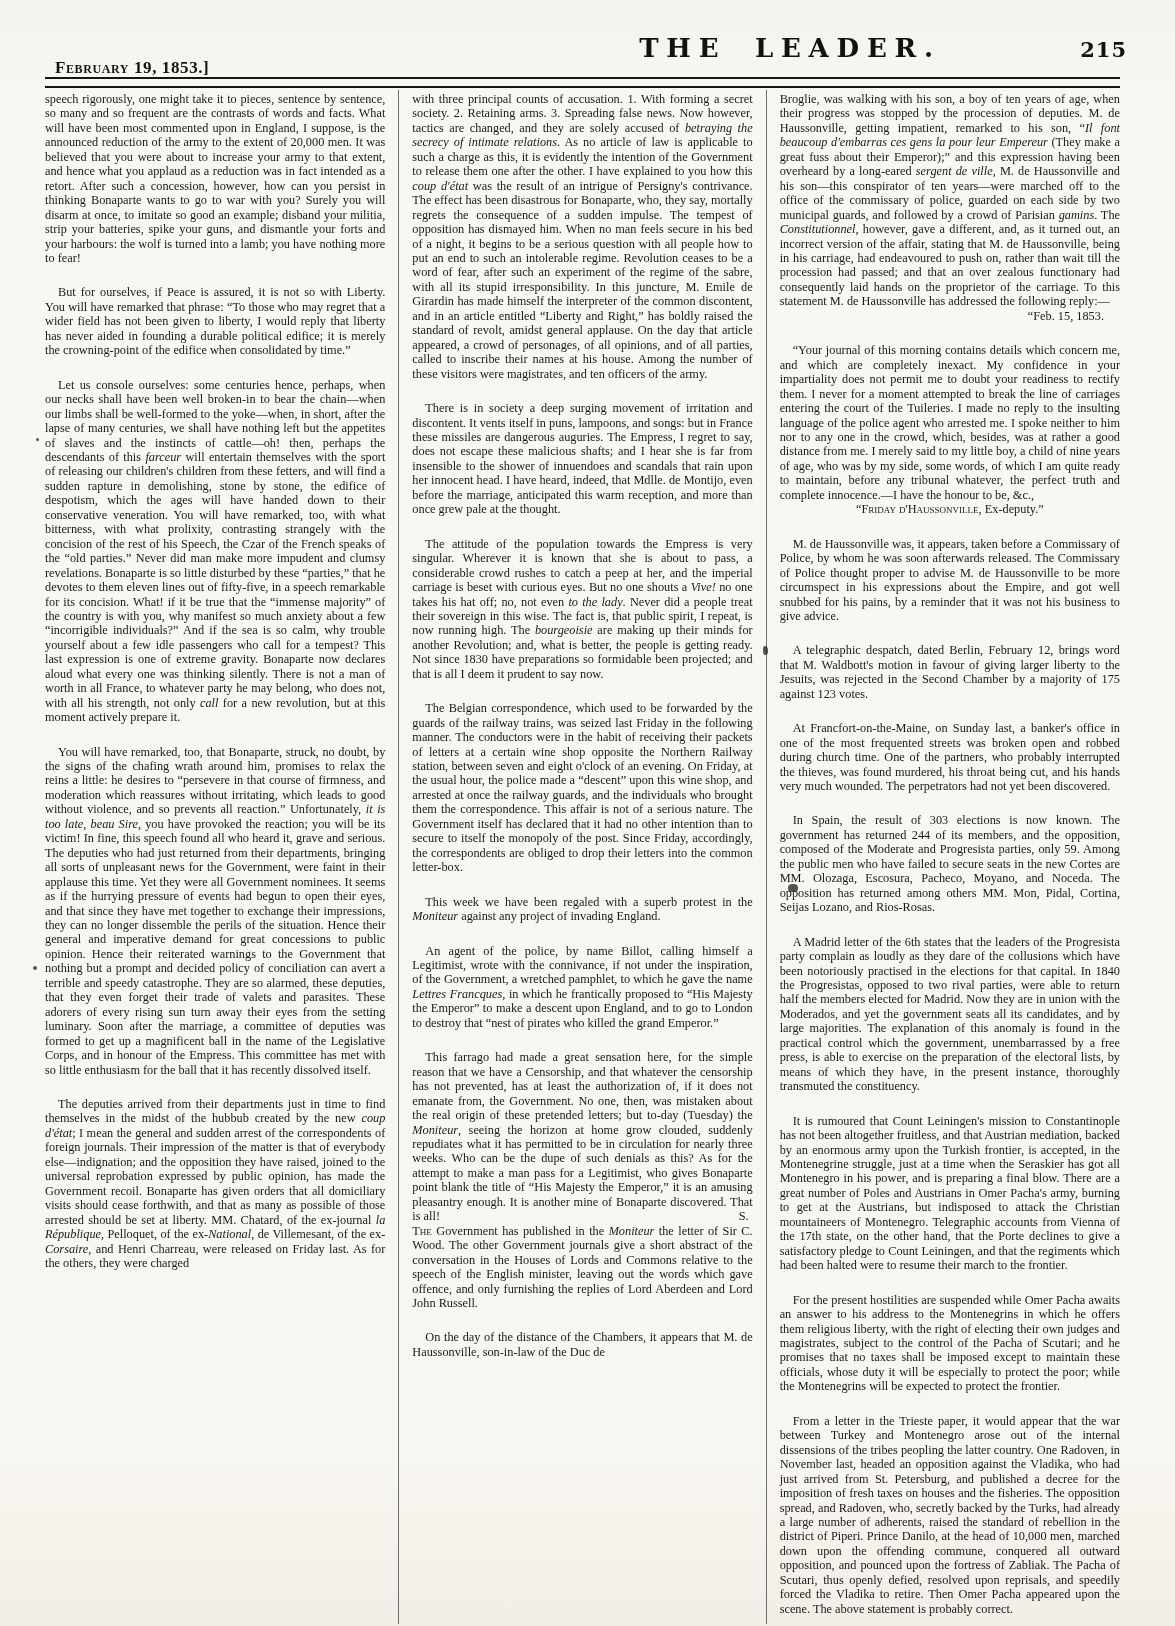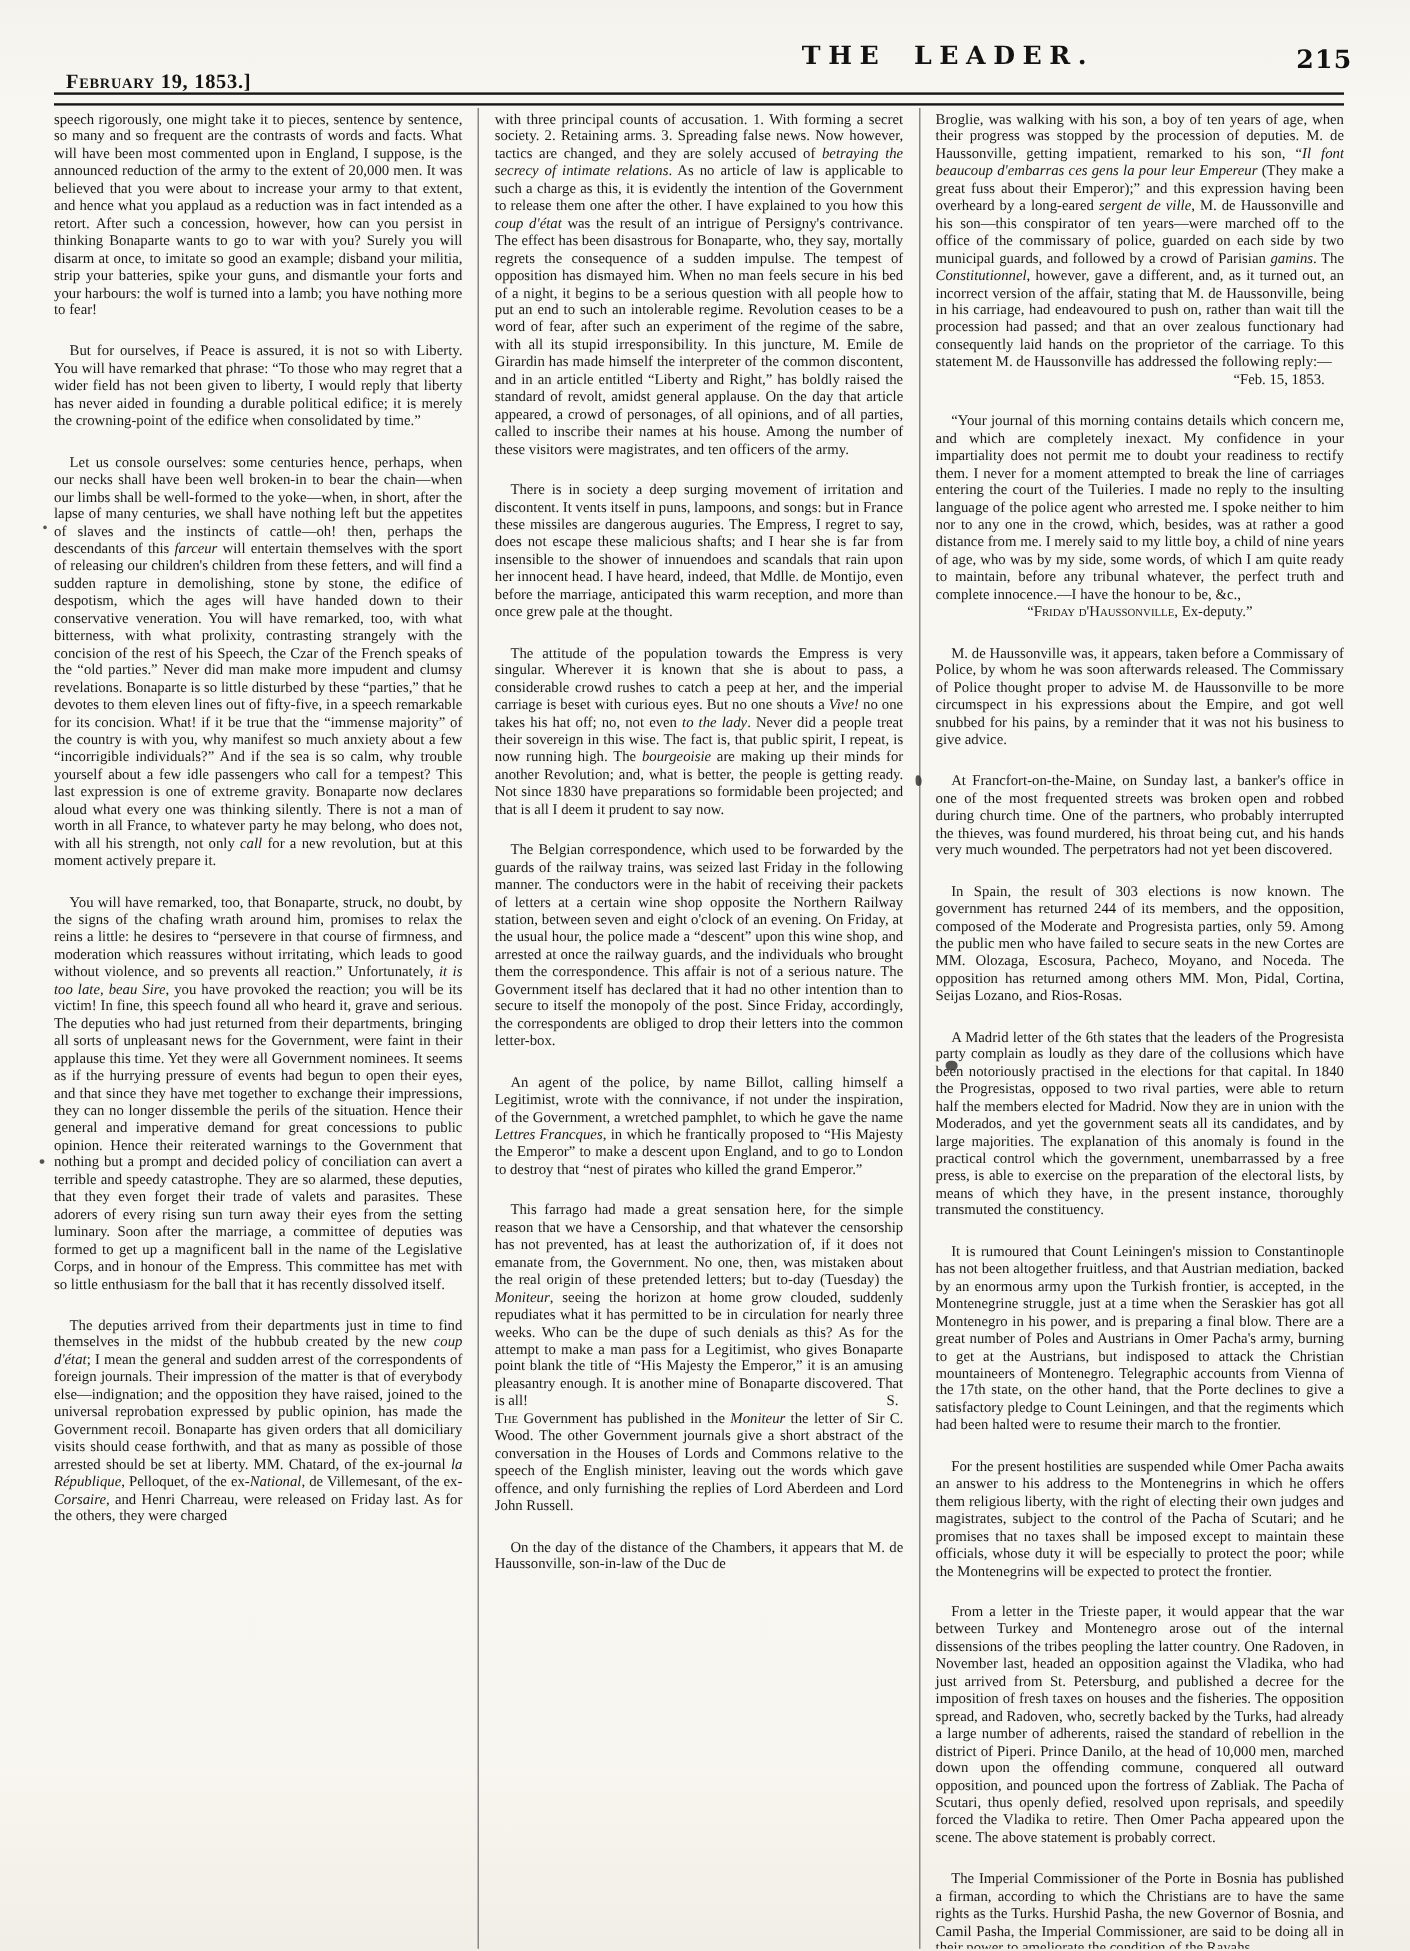--- a/index.html
+++ b/index.html
@@ -8,21 +8,21 @@
     position:relative;width:1175px;height:1626px;overflow:hidden;
     background:linear-gradient(180deg,#f4f2ec 0%,#f9f7f2 6%,#f8f6f0 90%,#f1eee7 100%);
     color:#1a1a1a;font-family:"Liberation Serif",serif;
   }
   .date{
     position:absolute;left:55px;top:58px;font-weight:bold;font-size:17px;
     font-variant:small-caps;letter-spacing:.6px;color:#141414;
   }
   .title{
     position:absolute;left:600px;top:33px;width:380px;text-align:center;
-    font-family:"DejaVu Serif",serif;font-weight:bold;font-size:21px;
+    font-family:"DejaVu Serif",serif;font-weight:bold;font-size:26px;
     letter-spacing:.30em;word-spacing:.45em;color:#121212;white-space:nowrap;
   }
   .page-num{
     position:absolute;right:48px;top:37px;font-family:"DejaVu Serif",serif;
     font-weight:bold;font-size:21px;letter-spacing:1px;color:#121212;
   }
   .double-rule{
     position:absolute;top:77px;left:45px;right:55px;height:7px;
     border-top:2px solid #161616;border-bottom:2px solid #161616;
   }
@@ -66,31 +66,33 @@
         <p class="ind">But for ourselves, if Peace is assured, it is not so with Liberty. You will have remarked that phrase: “To those who may regret that a wider field has not been given to liberty, I would reply that liberty has never aided in founding a durable political edifice; it is merely the crowning-point of the edifice when consolidated by time.”</p>
         <p class="ind">Let us console ourselves: some centuries hence, perhaps, when our necks shall have been well broken-in to bear the chain—when our limbs shall be well-formed to the yoke—when, in short, after the lapse of many centuries, we shall have nothing left but the appetites of slaves and the instincts of cattle—oh! then, perhaps the descendants of this <i>farceur</i> will entertain themselves with the sport of releasing our children's children from these fetters, and will find a sudden rapture in demolishing, stone by stone, the edifice of despotism, which the ages will have handed down to their conservative veneration. You will have remarked, too, with what bitterness, with what prolixity, contrasting strangely with the concision of the rest of his Speech, the Czar of the French speaks of the “old parties.” Never did man make more impudent and clumsy revelations. Bonaparte is so little disturbed by these “parties,” that he devotes to them eleven lines out of fifty-five, in a speech remarkable for its concision. What! if it be true that the “immense majority” of the country is with you, why manifest so much anxiety about a few “incorrigible individuals?” And if the sea is so calm, why trouble yourself about a few idle passengers who call for a tempest? This last expression is one of extreme gravity. Bonaparte now declares aloud what every one was thinking silently. There is not a man of worth in all France, to whatever party he may belong, who does not, with all his strength, not only <i>call</i> for a new revolution, but at this moment actively prepare it.</p>
         <p class="ind">You will have remarked, too, that Bonaparte, struck, no doubt, by the signs of the chafing wrath around him, promises to relax the reins a little: he desires to “persevere in that course of firmness, and moderation which reassures without irritating, which leads to good without violence, and so prevents all reaction.” Unfortunately, <i>it is too late, beau Sire</i>, you have provoked the reaction; you will be its victim! In fine, this speech found all who heard it, grave and serious. The deputies who had just returned from their departments, bringing all sorts of unpleasant news for the Government, were faint in their applause this time. Yet they were all Government nominees. It seems as if the hurrying pressure of events had begun to open their eyes, and that since they have met together to exchange their impressions, they can no longer dissemble the perils of the situation. Hence their general and imperative demand for great concessions to public opinion. Hence their reiterated warnings to the Government that nothing but a prompt and decided policy of conciliation can avert a terrible and speedy catastrophe. They are so alarmed, these deputies, that they even forget their trade of valets and parasites. These adorers of every rising sun turn away their eyes from the setting luminary. Soon after the marriage, a committee of deputies was formed to get up a magnificent ball in the name of the Legislative Corps, and in honour of the Empress. This committee has met with so little enthusiasm for the ball that it has recently dissolved itself.</p>
         <p class="ind">The deputies arrived from their departments just in time to find themselves in the midst of the hubbub created by the new <i>coup d'état</i>; I mean the general and sudden arrest of the correspondents of foreign journals. Their impression of the matter is that of everybody else—indignation; and the opposition they have raised, joined to the universal reprobation expressed by public opinion, has made the Government recoil. Bonaparte has given orders that all domiciliary visits should cease forthwith, and that as many as possible of those arrested should be set at liberty. MM. Chatard, of the ex-journal <i>la République</i>, Pelloquet, of the ex-<i>National</i>, de Villemesant, of the ex-<i>Corsaire</i>, and Henri Charreau, were released on Friday last. As for the others, they were charged</p>
       </div>
     <div class="col">
         <p class="cont">with three principal counts of accusation. 1. With forming a secret society. 2. Retaining arms. 3. Spreading false news. Now however, tactics are changed, and they are solely accused of <i>betraying the secrecy of intimate relations</i>. As no article of law is applicable to such a charge as this, it is evidently the intention of the Government to release them one after the other. I have explained to you how this <i>coup d'état</i> was the result of an intrigue of Persigny's contrivance. The effect has been disastrous for Bonaparte, who, they say, mortally regrets the consequence of a sudden impulse. The tempest of opposition has dismayed him. When no man feels secure in his bed of a night, it begins to be a serious question with all people how to put an end to such an intolerable regime. Revolution ceases to be a word of fear, after such an experiment of the regime of the sabre, with all its stupid irresponsibility. In this juncture, M. Emile de Girardin has made himself the interpreter of the common discontent, and in an article entitled “Liberty and Right,” has boldly raised the standard of revolt, amidst general applause. On the day that article appeared, a crowd of personages, of all opinions, and of all parties, called to inscribe their names at his house. Among the number of these visitors were magistrates, and ten officers of the army.</p>
         <p class="ind">There is in society a deep surging movement of irritation and discontent. It vents itself in puns, lampoons, and songs: but in France these missiles are dangerous auguries. The Empress, I regret to say, does not escape these malicious shafts; and I hear she is far from insensible to the shower of innuendoes and scandals that rain upon her innocent head. I have heard, indeed, that Mdlle. de Montijo, even before the marriage, anticipated this warm reception, and more than once grew pale at the thought.</p>
         <p class="ind">The attitude of the population towards the Empress is very singular. Wherever it is known that she is about to pass, a considerable crowd rushes to catch a peep at her, and the imperial carriage is beset with curious eyes. But no one shouts a <i>Vive!</i> no one takes his hat off; no, not even <i>to the lady</i>. Never did a people treat their sovereign in this wise. The fact is, that public spirit, I repeat, is now running high. The <i>bourgeoisie</i> are making up their minds for another Revolution; and, what is better, the people is getting ready. Not since 1830 have preparations so formidable been projected; and that is all I deem it prudent to say now.</p>
         <p class="ind">The Belgian correspondence, which used to be forwarded by the guards of the railway trains, was seized last Friday in the following manner. The conductors were in the habit of receiving their packets of letters at a certain wine shop opposite the Northern Railway station, between seven and eight o'clock of an evening. On Friday, at the usual hour, the police made a “descent” upon this wine shop, and arrested at once the railway guards, and the individuals who brought them the correspondence. This affair is not of a serious nature. The Government itself has declared that it had no other intention than to secure to itself the monopoly of the post. Since Friday, accordingly, the correspondents are obliged to drop their letters into the common letter-box.</p>
+        <p class="ind">This week we have been regaled with a superb protest in the <i>Moniteur</i> against any project of invading England.</p>
         <p class="ind">An agent of the police, by name Billot, calling himself a Legitimist, wrote with the connivance, if not under the inspiration, of the Government, a wretched pamphlet, to which he gave the name <i>Lettres Francques</i>, in which he frantically proposed to “His Majesty the Emperor” to make a descent upon England, and to go to London to destroy that “nest of pirates who killed the grand Emperor.”</p>
         <p class="ind">This farrago had made a great sensation here, for the simple reason that we have a Censorship, and that whatever the censorship has not prevented, has at least the authorization of, if it does not emanate from, the Government. No one, then, was mistaken about the real origin of these pretended letters; but to-day (Tuesday) the <i>Moniteur</i>, seeing the horizon at home grow clouded, suddenly repudiates what it has permitted to be in circulation for nearly three weeks. Who can be the dupe of such denials as this? As for the attempt to make a man pass for a Legitimist, who gives Bonaparte point blank the title of “His Majesty the Emperor,” it is an amusing pleasantry enough. It is another mine of Bonaparte discovered. That is all! <span class="sig">S.</span></p>
         <p class="cont"><span class="sc">The</span> Government has published in the <i>Moniteur</i> the letter of Sir C. Wood. The other Government journals give a short abstract of the conversation in the Houses of Lords and Commons relative to the speech of the English minister, leaving out the words which gave offence, and only furnishing the replies of Lord Aberdeen and Lord John Russell.</p>
         <p class="ind">On the day of the distance of the Chambers, it appears that M. de Haussonville, son-in-law of the Duc de</p>
       </div>
     <div class="col">
         <p class="cont">Broglie, was walking with his son, a boy of ten years of age, when their progress was stopped by the procession of deputies. M. de Haussonville, getting impatient, remarked to his son, “<i>Il font beaucoup d'embarras ces gens la pour leur Empereur</i> (They make a great fuss about their Emperor);” and this expression having been overheard by a long-eared <i>sergent de ville</i>, M. de Haussonville and his son—this conspirator of ten years—were marched off to the office of the commissary of police, guarded on each side by two municipal guards, and followed by a crowd of Parisian <i>gamins</i>. The <i>Constitutionnel</i>, however, gave a different, and, as it turned out, an incorrect version of the affair, stating that M. de Haussonville, being in his carriage, had endeavoured to push on, rather than wait till the procession had passed; and that an over zealous functionary had consequently laid hands on the proprietor of the carriage. To this statement M. de Haussonville has addressed the following reply:—</p>
         <p class="right">“Feb. 15, 1853.</p>
         <p class="ind">“Your journal of this morning contains details which concern me, and which are completely inexact. My confidence in your impartiality does not permit me to doubt your readiness to rectify them. I never for a moment attempted to break the line of carriages entering the court of the Tuileries. I made no reply to the insulting language of the police agent who arrested me. I spoke neither to him nor to any one in the crowd, which, besides, was at rather a good distance from me. I merely said to my little boy, a child of nine years of age, who was by my side, some words, of which I am quite ready to maintain, before any tribunal whatever, the perfect truth and complete innocence.—I have the honour to be, &amp;c.,</p>
         <p class="center">“<span class="sc">Friday d'Haussonville</span>, Ex-deputy.”</p>
         <p class="ind">M. de Haussonville was, it appears, taken before a Commissary of Police, by whom he was soon afterwards released. The Commissary of Police thought proper to advise M. de Haussonville to be more circumspect in his expressions about the Empire, and got well snubbed for his pains, by a reminder that it was not his business to give advice.</p>
+        <p class="ind">A telegraphic despatch, dated Berlin, February 12, brings word that M. Waldbott's motion in favour of giving larger liberty to the Jesuits, was rejected in the Second Chamber by a majority of 175 against 123 votes.</p>
         <p class="ind">At Francfort-on-the-Maine, on Sunday last, a banker's office in one of the most frequented streets was broken open and robbed during church time. One of the partners, who probably interrupted the thieves, was found murdered, his throat being cut, and his hands very much wounded. The perpetrators had not yet been discovered.</p>
         <p class="ind">In Spain, the result of 303 elections is now known. The government has returned 244 of its members, and the opposition, composed of the Moderate and Progresista parties, only 59. Among the public men who have failed to secure seats in the new Cortes are MM. Olozaga, Escosura, Pacheco, Moyano, and Noceda. The opposition has returned among others MM. Mon, Pidal, Cortina, Seijas Lozano, and Rios-Rosas.</p>
         <p class="ind">A Madrid letter of the 6th states that the leaders of the Progresista party complain as loudly as they dare of the collusions which have been notoriously practised in the elections for that capital. In 1840 the Progresistas, opposed to two rival parties, were able to return half the members elected for Madrid. Now they are in union with the Moderados, and yet the government seats all its candidates, and by large majorities. The explanation of this anomaly is found in the practical control which the government, unembarrassed by a free press, is able to exercise on the preparation of the electoral lists, by means of which they have, in the present instance, thoroughly transmuted the constituency.</p>
         <p class="ind">It is rumoured that Count Leiningen's mission to Constantinople has not been altogether fruitless, and that Austrian mediation, backed by an enormous army upon the Turkish frontier, is accepted, in the Montenegrine struggle, just at a time when the Seraskier has got all Montenegro in his power, and is preparing a final blow. There are a great number of Poles and Austrians in Omer Pacha's army, burning to get at the Austrians, but indisposed to attack the Christian mountaineers of Montenegro. Telegraphic accounts from Vienna of the 17th state, on the other hand, that the Porte declines to give a satisfactory pledge to Count Leiningen, and that the regiments which had been halted were to resume their march to the frontier.</p>
         <p class="ind">For the present hostilities are suspended while Omer Pacha awaits an answer to his address to the Montenegrins in which he offers them religious liberty, with the right of electing their own judges and magistrates, subject to the control of the Pacha of Scutari; and he promises that no taxes shall be imposed except to maintain these officials, whose duty it will be especially to protect the poor; while the Montenegrins will be expected to protect the frontier.</p>
         <p class="ind">From a letter in the Trieste paper, it would appear that the war between Turkey and Montenegro arose out of the internal dissensions of the tribes peopling the latter country. One Radoven, in November last, headed an opposition against the Vladika, who had just arrived from St. Petersburg, and published a decree for the imposition of fresh taxes on houses and the fisheries. The opposition spread, and Radoven, who, secretly backed by the Turks, had already a large number of adherents, raised the standard of rebellion in the district of Piperi. Prince Danilo, at the head of 10,000 men, marched down upon the offending commune, conquered all outward opposition, and pounced upon the fortress of Zabliak. The Pacha of Scutari, thus openly defied, resolved upon reprisals, and speedily forced the Vladika to retire. Then Omer Pacha appeared upon the scene. The above statement is probably correct.</p>
         <p class="ind">The Imperial Commissioner of the Porte in Bosnia has published a firman, according to which the Christians are to have the same rights as the Turks. Hurshid Pasha, the new Governor of Bosnia, and Camil Pasha, the Imperial Commissioner, are said to be doing all in their power to ameliorate the condition of the Rayahs.</p>
         <p class="ind">The <i>Sunday Publico</i> says that never was the situation</p>
       </div>
   </div>

